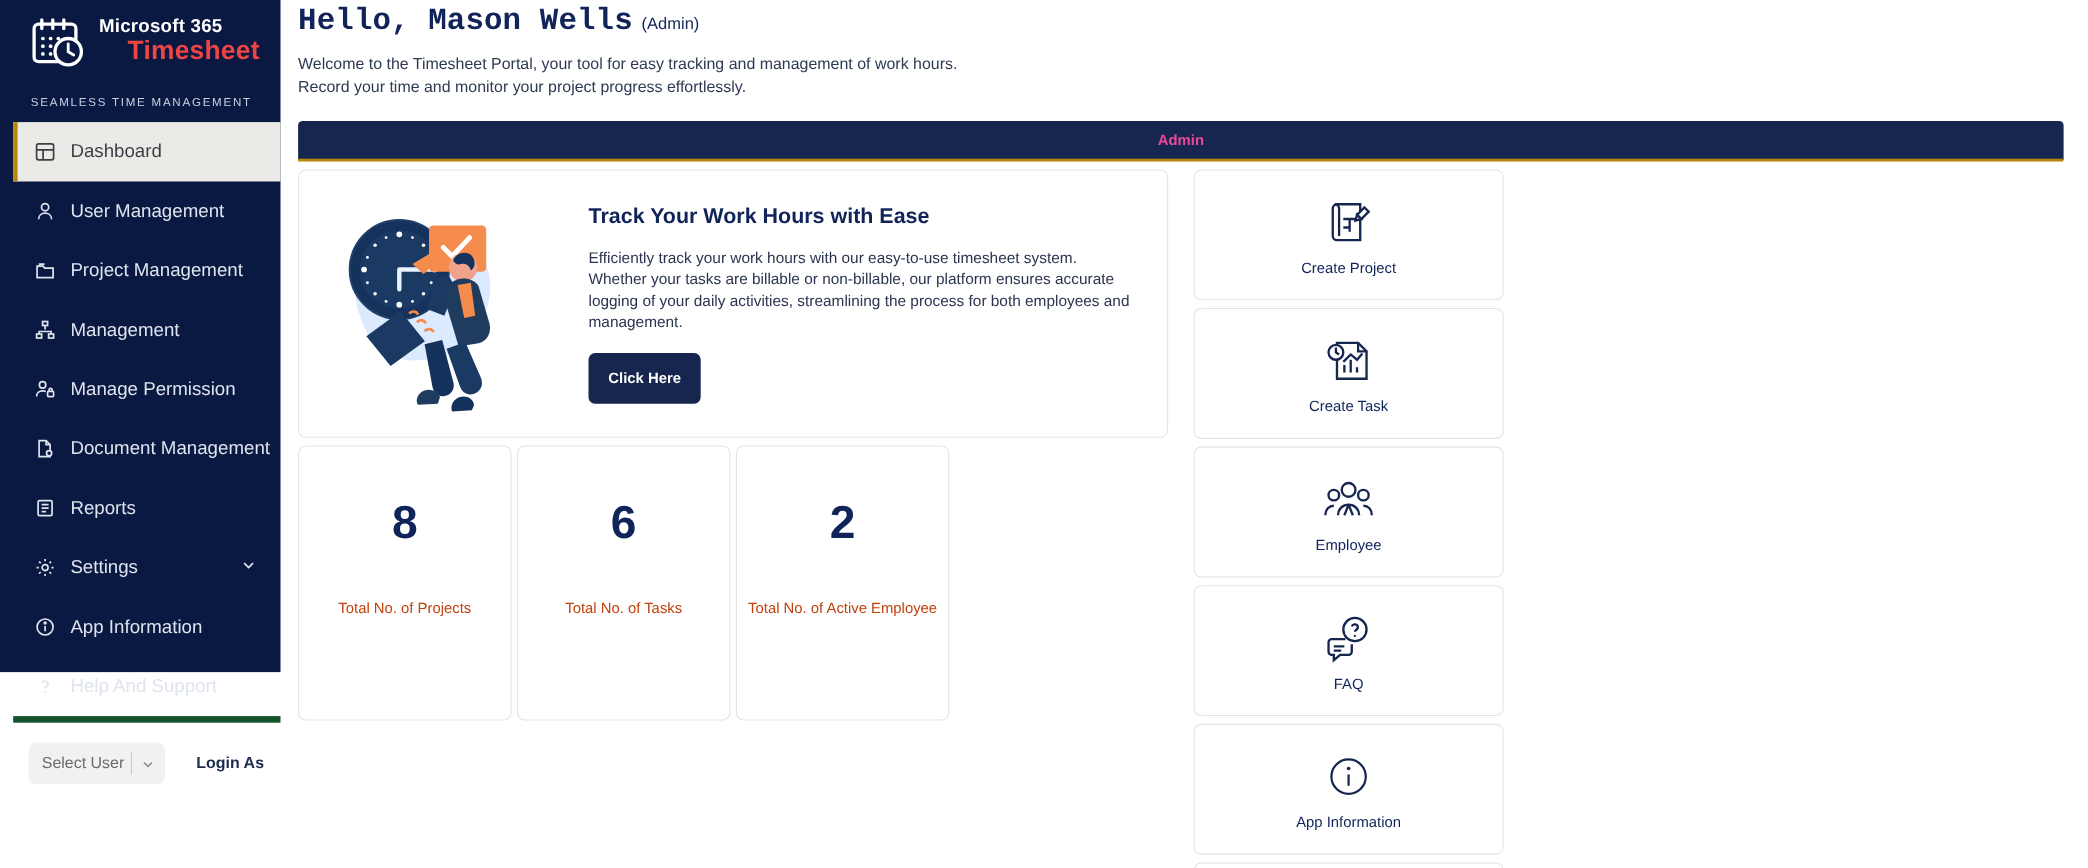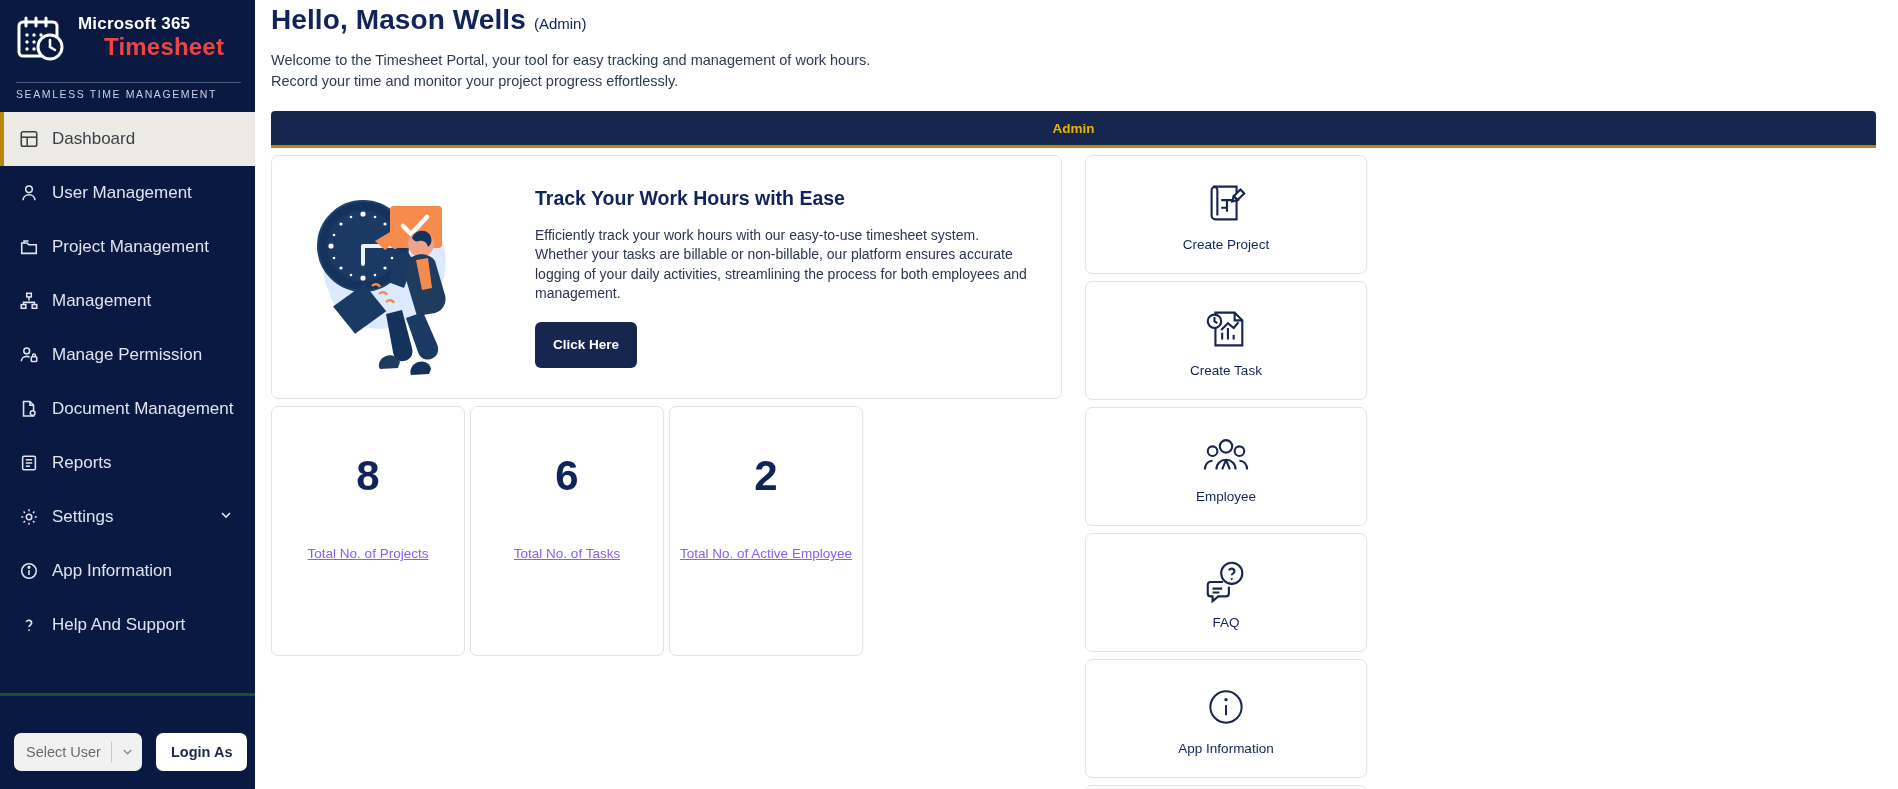--- a/index.html
+++ b/index.html
@@ -6,26 +6,27 @@
   html, body {
     width: 1898px; height: 789px;
     font-family: "Liberation Sans", sans-serif;
     background: #ffffff;
     overflow: hidden;
   }
   .app { display: flex; width: 1898px; height: 789px; }
 
   
   .sidebar {
-    width: 255px; height: 789px;
+    width: 255px; height: 611px;
     background: #0b1b४4;
     background: #0a1941;
     display: flex; flex-direction: column;
     flex-shrink: 0;
     position: relative;
+    padding-left: 12px;
   }
   .logo-block {
     padding: 12px 14px 10px 16px;
     display: flex; align-items: flex-start; gap: 10px;
   }
   .logo-mark { width: 52px; height: 52px; flex-shrink: 0; margin-top: 2px; }
   .logo-text { padding-top: 2px; }
   .logo-l1 {
     color: #ffffff; font-size: 17px; font-weight: bold;
     letter-spacing: .2px; line-height: 19px; white-space: nowrap;
@@ -57,21 +58,21 @@
   .nav-item.active {
     background: #eceae6; color: #3c3f46;
     border-left: 4px solid #b8860b;
   }
   .nav-item.active .nav-ico svg { stroke: #3c3f46; }
   .nav-label { white-space: nowrap; }
   .chev { margin-left: auto; margin-right: 22px; }
 
   .sidebar-footer {
     margin-top: auto;
-    border-top: 3px solid #14532d;
+    border-top: 6px solid #14532d;
     padding: 18px 0 0 14px;
     display: flex; align-items: center; gap: 14px;
     height: 96px;
   }
   .select-user {
     background: #f1f1f1; border-radius: 7px;
     height: 38px; width: 128px;
     display: flex; align-items: center;
     color: #6b6b6b; font-size: 14.5px;
   }
@@ -87,35 +88,35 @@
   }
 
   
   .main {
     flex: 1; height: 789px; padding: 0 22px 0 8px;
     overflow: hidden; position: relative;
   }
   .greeting { padding: 4px 0 0 8px; }
   .greet-line { display: flex; align-items: baseline; gap: 8px; }
   .greet-hello {
-    color: #11245a; font-size: 28px; font-weight: bold; letter-spacing: .1px;
+    color: #11245a; font-size: 28px; font-weight: bold; letter-spacing: .1px; font-family: Liberation Mono, monospace;
   }
   .greet-role { color: #11245a; font-size: 15px; }
   .welcome {
     color: #2e3a52; font-size: 14.5px; line-height: 21px;
     padding-top: 14px;
   }
 
   .admin-bar {
     margin: 19px 0 0 8px;
     height: 37px; background: #17264f;
     border-bottom: 3px solid #b8860b;
     border-radius: 4px 4px 0 0;
     display: flex; align-items: center; justify-content: center;
-    color: #eab308; font-size: 13.5px; font-weight: bold;
+    color: #ec4899; font-size: 13.5px; font-weight: bold;
   }
 
   .content { display: flex; gap: 23px; margin: 7px 0 0 8px; }
   .left-col { width: 791px; flex-shrink: 0; }
   .right-col { width: 572px; flex-shrink: 0; display: flex; flex-wrap: wrap; gap: 7px; flex-direction: column; }
 
   .card {
     background: #ffffff; border: 1px solid #e3e3e3;
     border-radius: 7px;
   }
@@ -140,22 +141,22 @@
   .stats { display: flex; gap: 5px; margin-top: 7px; }
   .stat {
     width: 194px; height: 250px;
     display: flex; flex-direction: column; align-items: center;
     padding-top: 46px;
   }
   .stat-num {
     color: #11245a; font-size: 42px; font-weight: bold; line-height: 46px;
   }
   .stat-label {
-    color: #8b5cf6; font-size: 13.5px; text-align: center;
-    margin-top: 45px; line-height: 19px; padding: 0 10px; text-decoration: underline;
+    color: #c2410c; font-size: 13.5px; text-align: center;
+    margin-top: 45px; line-height: 19px; padding: 0 10px;
   }
 
   
   .tile {
     width: 282px; height: 119px;
     display: flex; flex-direction: column;
     align-items: center; justify-content: center;
     cursor: pointer; gap: 8px;
   }
   .tile-ico { height: 52px; display: flex; align-items: center; justify-content: center; }

